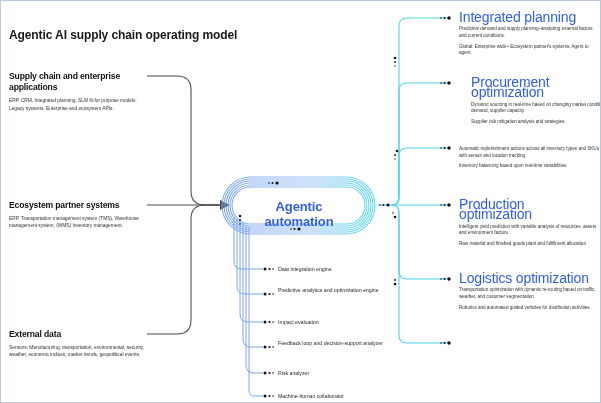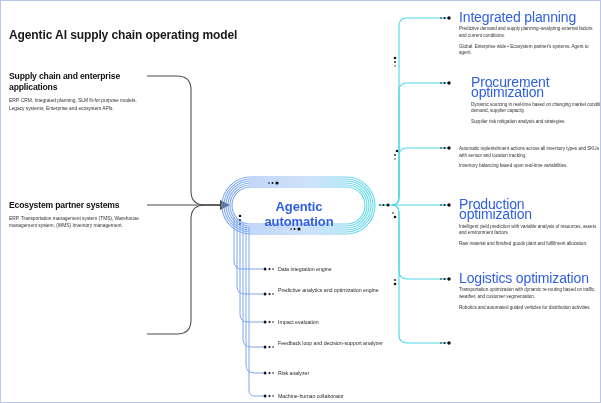--- a/index.html
+++ b/index.html
@@ -181,20 +181,24 @@
   <div class="src" style="top:70px;">
     <div class="src-title">Supply chain and enterprise applications</div>
     <div class="src-body">ERP. CRM, Integrated planning, SLM fit-for purpose models.  Legacy systems, Enterprise and ecosystem APIs.</div>
   </div>
 
   <div class="src" style="top:199px;">
     <div class="src-title">Ecosystem partner systems</div>
     <div class="src-body">ERP. Transportation management system (TMS), Warehouse management system, (WMS) Inventory management.</div>
   </div>
 
+  <div class="src" style="top:328px;">
+    <div class="src-title">External data</div>
+    <div class="src-body">Sensors: Manufacturing, transportation, environmental, security, weather, economic indices, market trends, geopolitical events.</div>
+  </div>
 
   <div class="hub-label">Agentic automation</div>
 
   <div class="cap" style="top:265px;">Data integration engine</div>
   <div class="cap" style="top:286px;">Predictive analytics and optimization engine</div>
   <div class="cap" style="top:318px;">Impact evaluation</div>
   <div class="cap" style="top:339px;">Feedback loop and decision-support analyzer</div>
   <div class="cap" style="top:369px;">Risk analyzer</div>
   <div class="cap" style="top:392px;">Machine-human collaborator</div>
 

